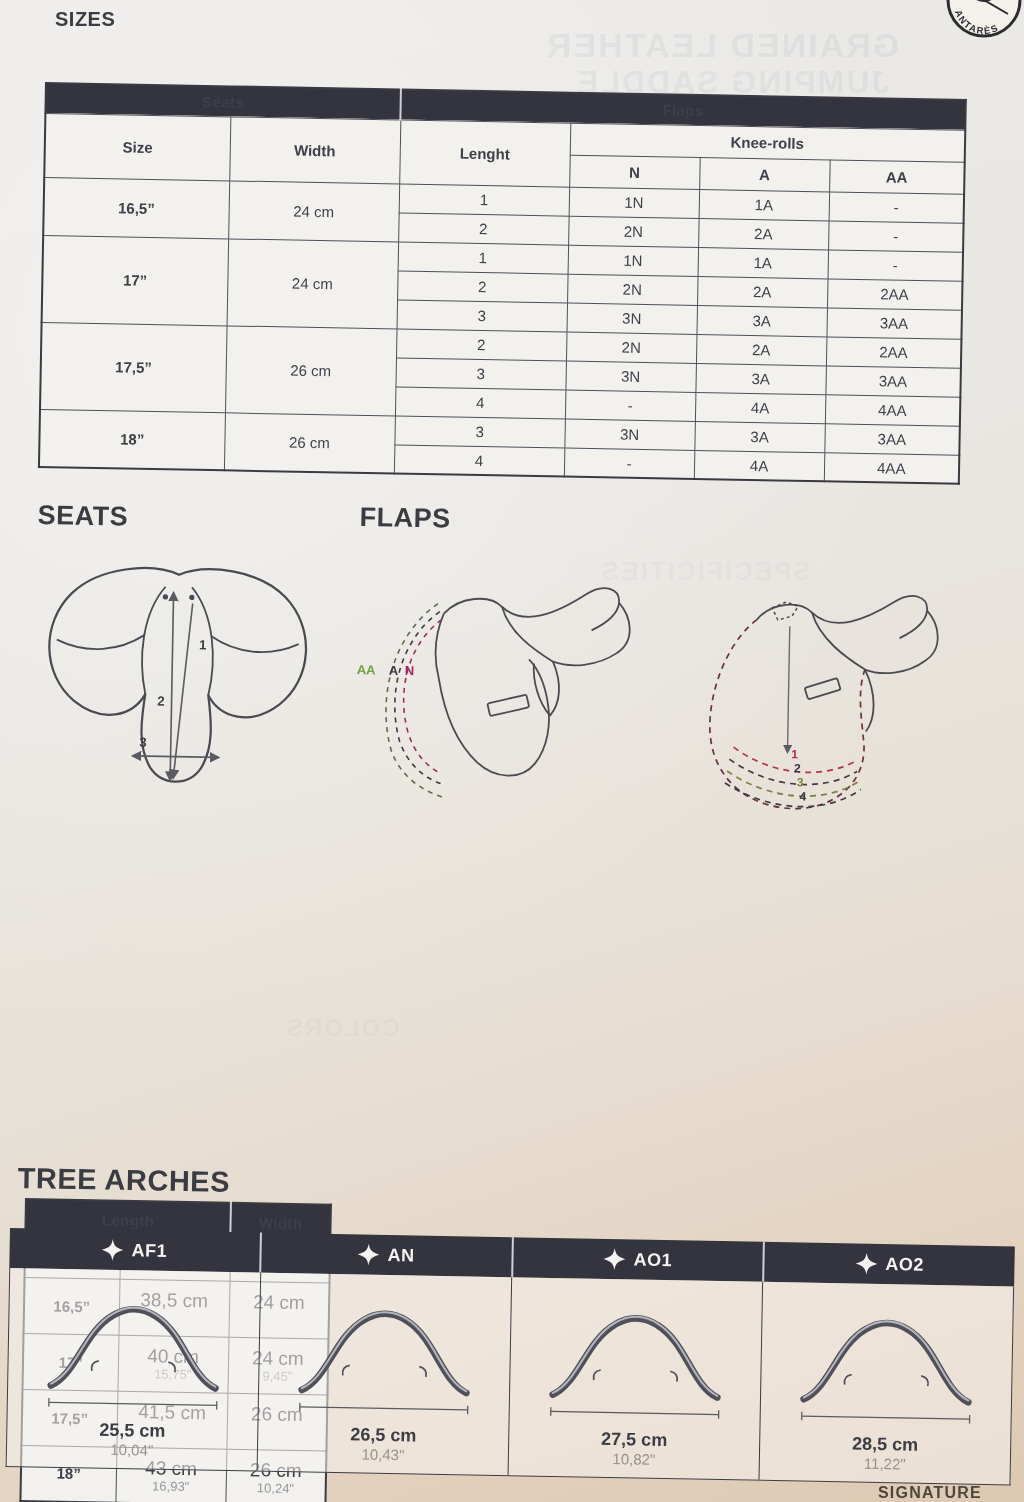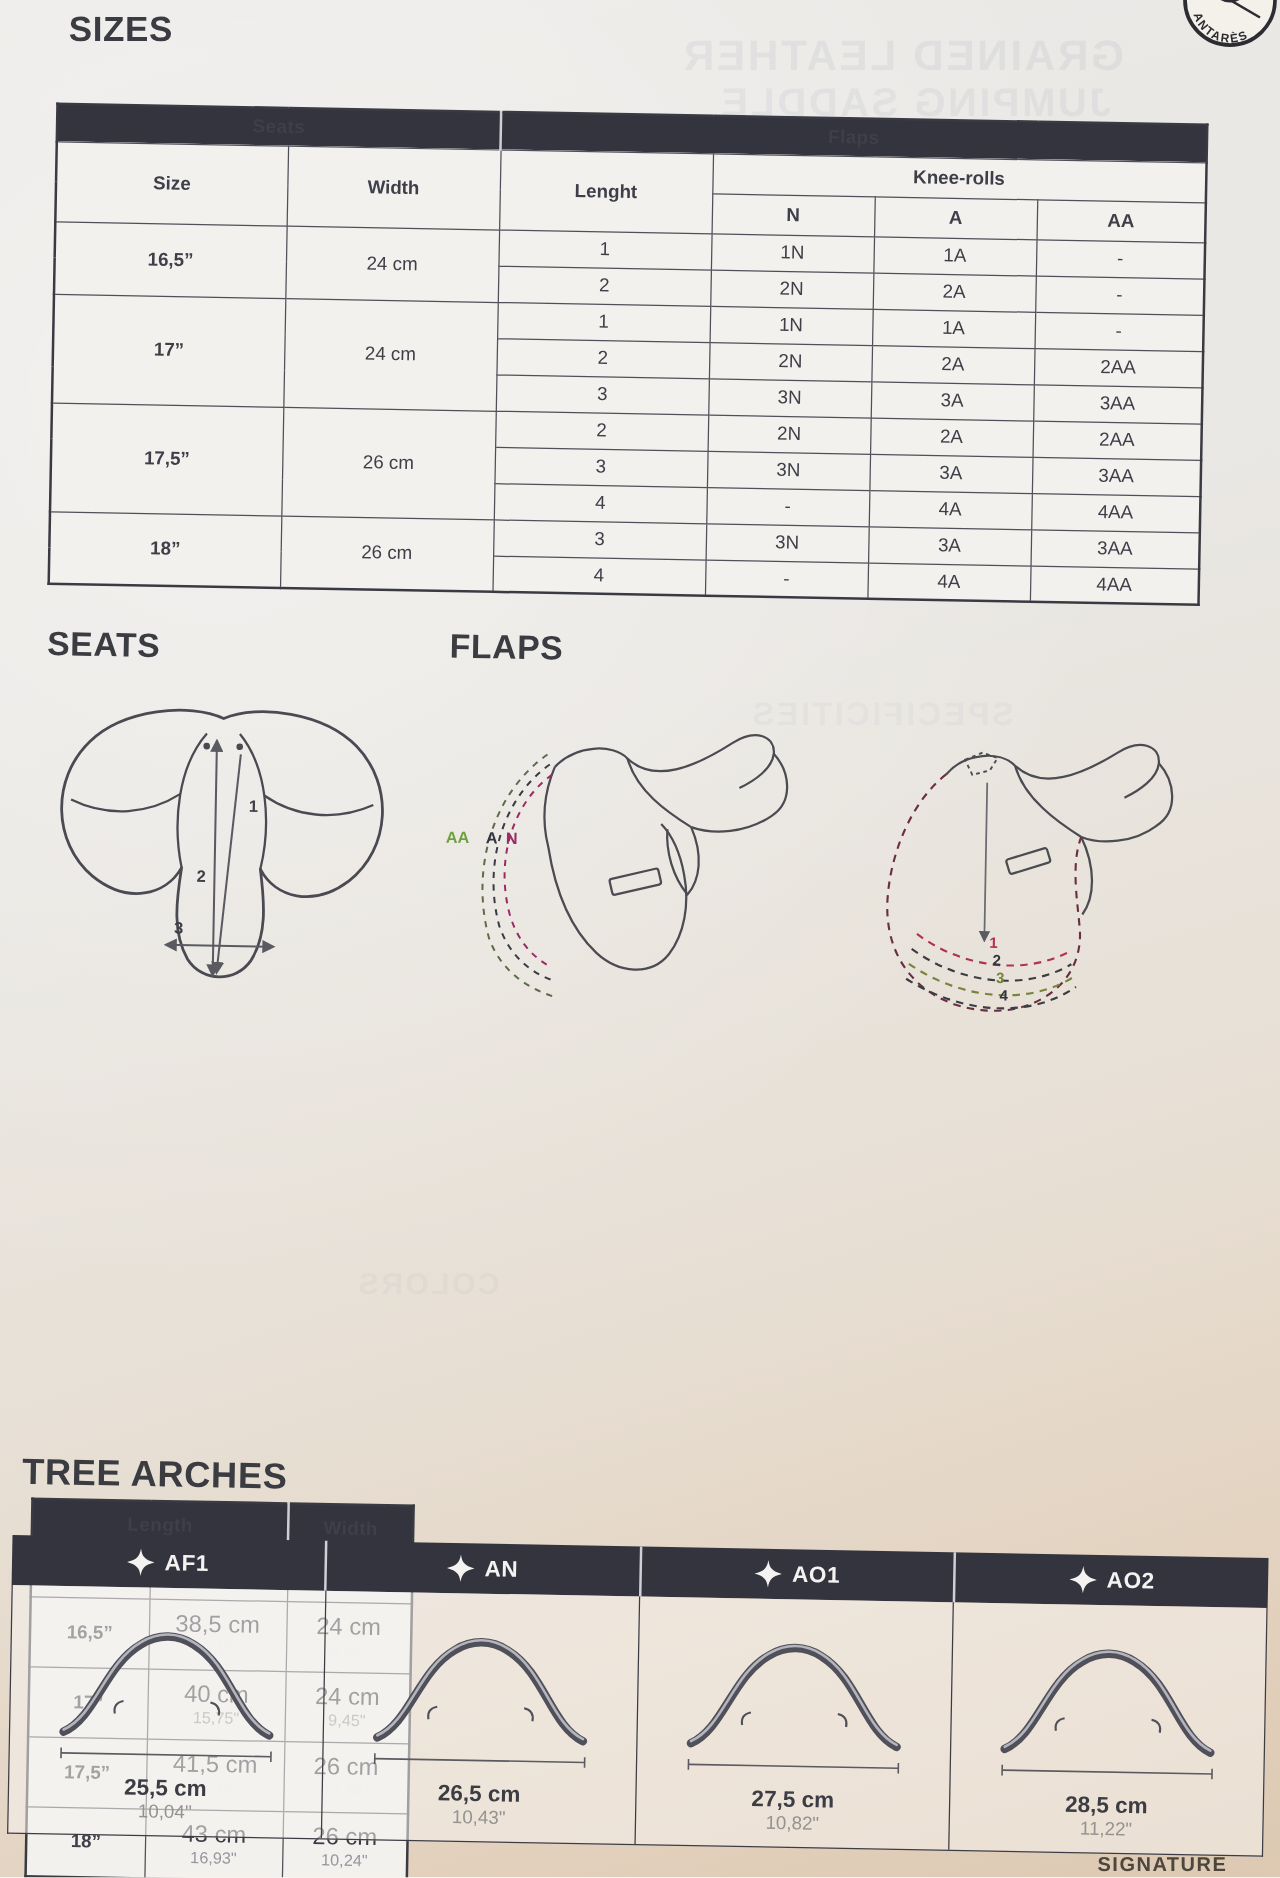--- a/index.html
+++ b/index.html
@@ -10,21 +10,21 @@
       radial-gradient(120% 80% at 18% 22%, rgba(255,255,255,.38), rgba(255,255,255,0) 60%),
       linear-gradient(163deg, #eceae8 0%, #e9e7e3 38%, #e7dfd4 66%, #e3d2bf 86%, #ddc9b2 100%);
   }
   .abs { position:absolute; }
   .tilt { transform:rotate(1.05deg); transform-origin:0 0; }
 
   .ghost { position:absolute; transform:scaleX(-1); color:#8d97ad; font-weight:700;
            letter-spacing:2px; white-space:nowrap; z-index:0; }
 
   h1,h2 { margin:0; color:#3b3b42; font-weight:800; letter-spacing:.5px; }
-  .heading-lg { font-size:28px; }
+  .heading-lg { font-size:20px; }
   .heading-md { font-size:27px; }
 
   table.tbl { border-collapse:collapse; table-layout:fixed; z-index:2; position:relative; }
   table.tbl td {
     border:1px solid #50505a; text-align:center; vertical-align:middle;
     font-size:15px; color:#3f3f49; padding:0 2px; background:#f2f1ee;
   }
   td.dark-cell { background:#33343e !important; color:#f4f3f1; font-weight:700;
                  font-size:17px; letter-spacing:.4px; border-color:#33343e; }
   td.dark-sep { border-left:2px solid #cfcfd6 !important; }

